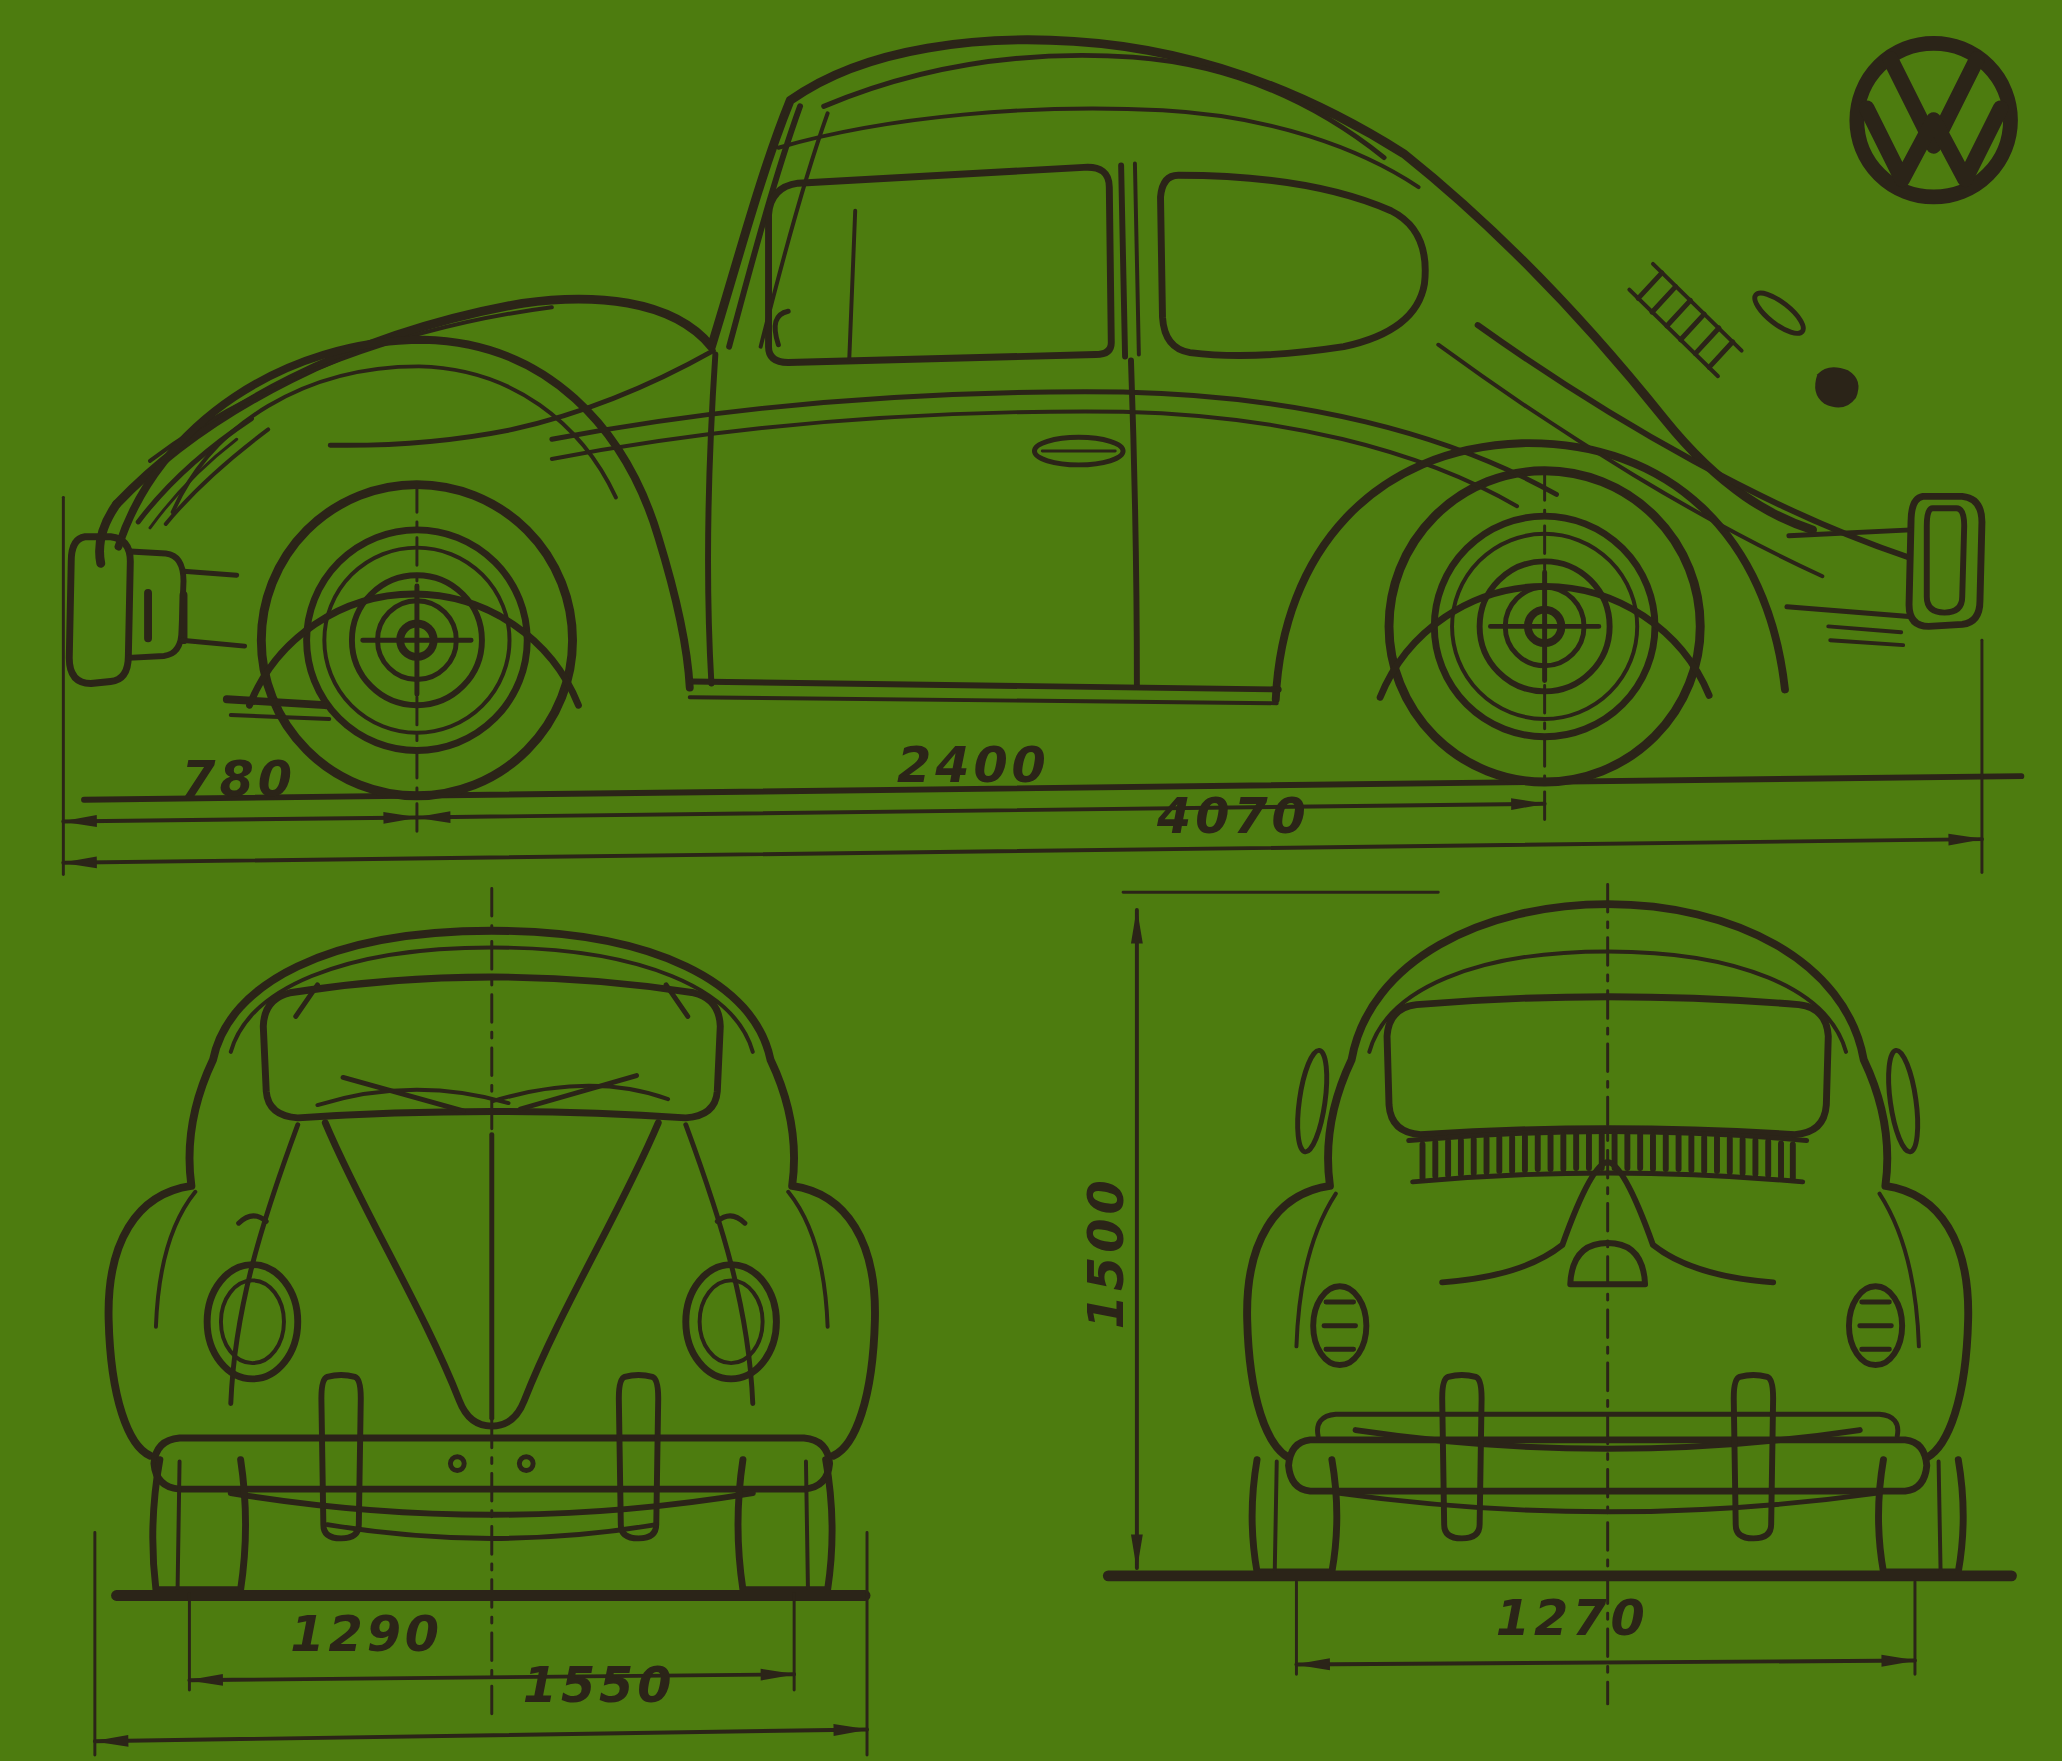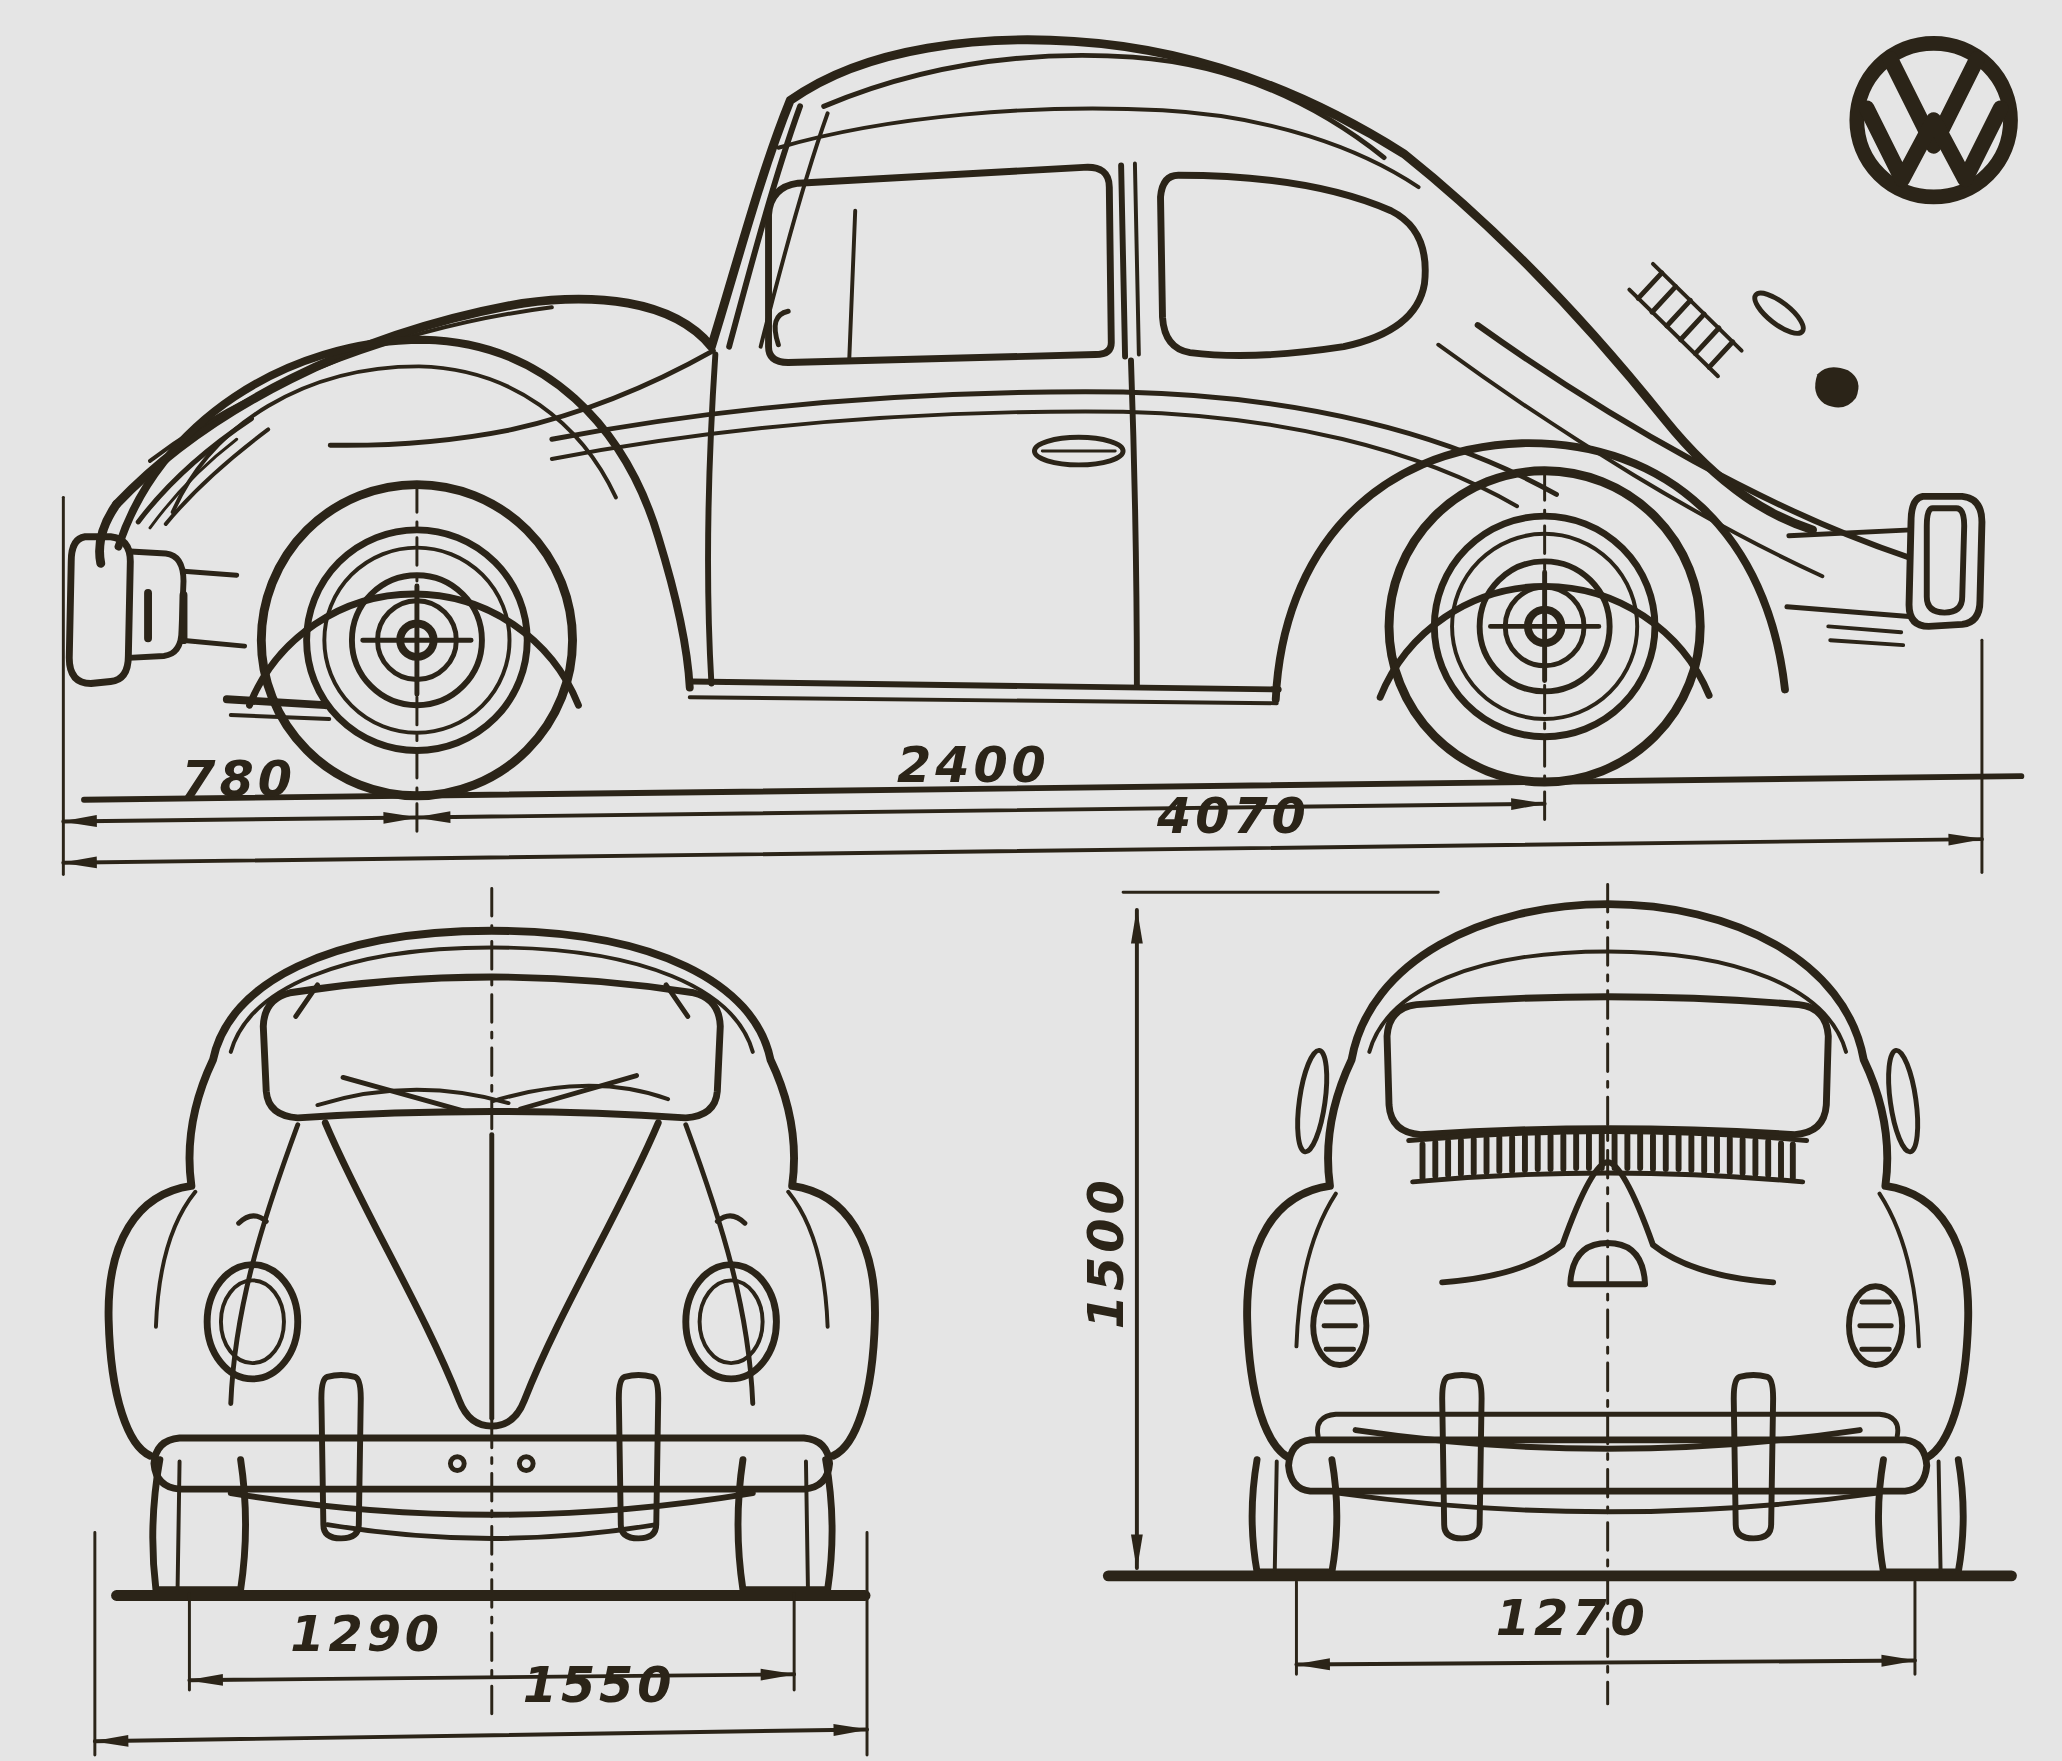--- a/index.html
+++ b/index.html
@@ -1,16 +1,16 @@
 <!DOCTYPE html>
 <html><head>
 <meta charset="utf-8">
 <style>
   html,body{margin:0;padding:0;background:#ffffff;}
-  #canvas{width:2063px;height:1761px;position:relative;background:#e5e5e5;overflow:hidden;text-align:center;}
+  #canvas{width:2063px;height:1761px;position:relative;background:#4d7c0f;overflow:hidden;text-align:center;}
   svg{display:block;}
   .ln{fill:none;stroke:#2b2418;stroke-linecap:round;stroke-linejoin:round;}
   .fl{fill:#2b2418;stroke:none;}
   .w3{stroke-width:3;} .w4{stroke-width:4;} .w5{stroke-width:5;} .w6{stroke-width:6;}
   .w7{stroke-width:7;} .w8{stroke-width:8;} .w9{stroke-width:9;} .w11{stroke-width:11;}
   .dash{stroke-dasharray:28 10 6 10;}
   .dim{font-family:"DejaVu Sans", sans-serif;font-style:italic;font-weight:bold;font-size:50px;
        letter-spacing:4px;fill:#2b2418;text-anchor:middle;}
 </style>
 </head>

